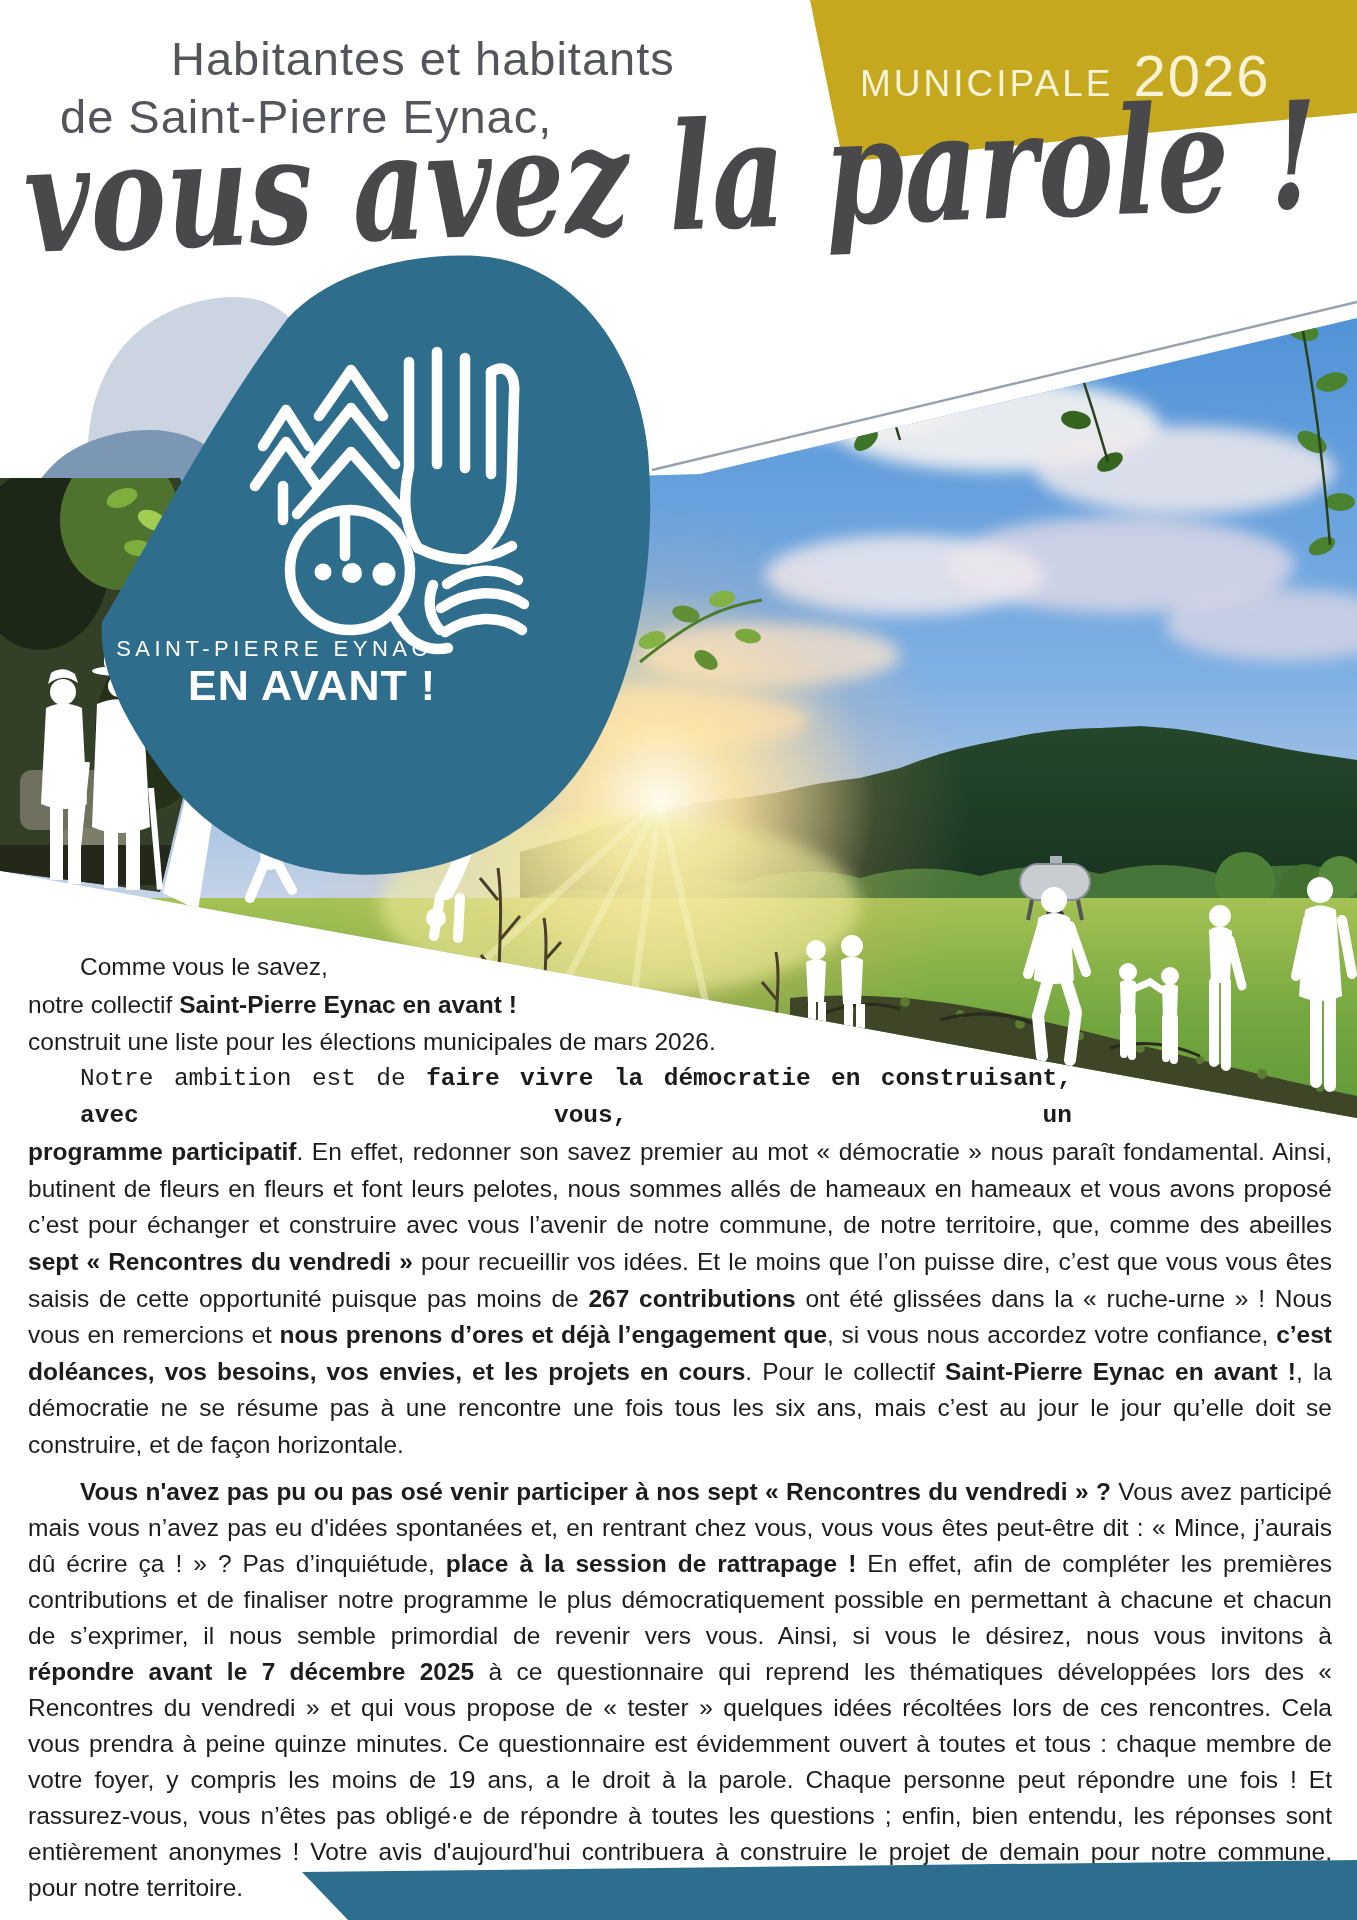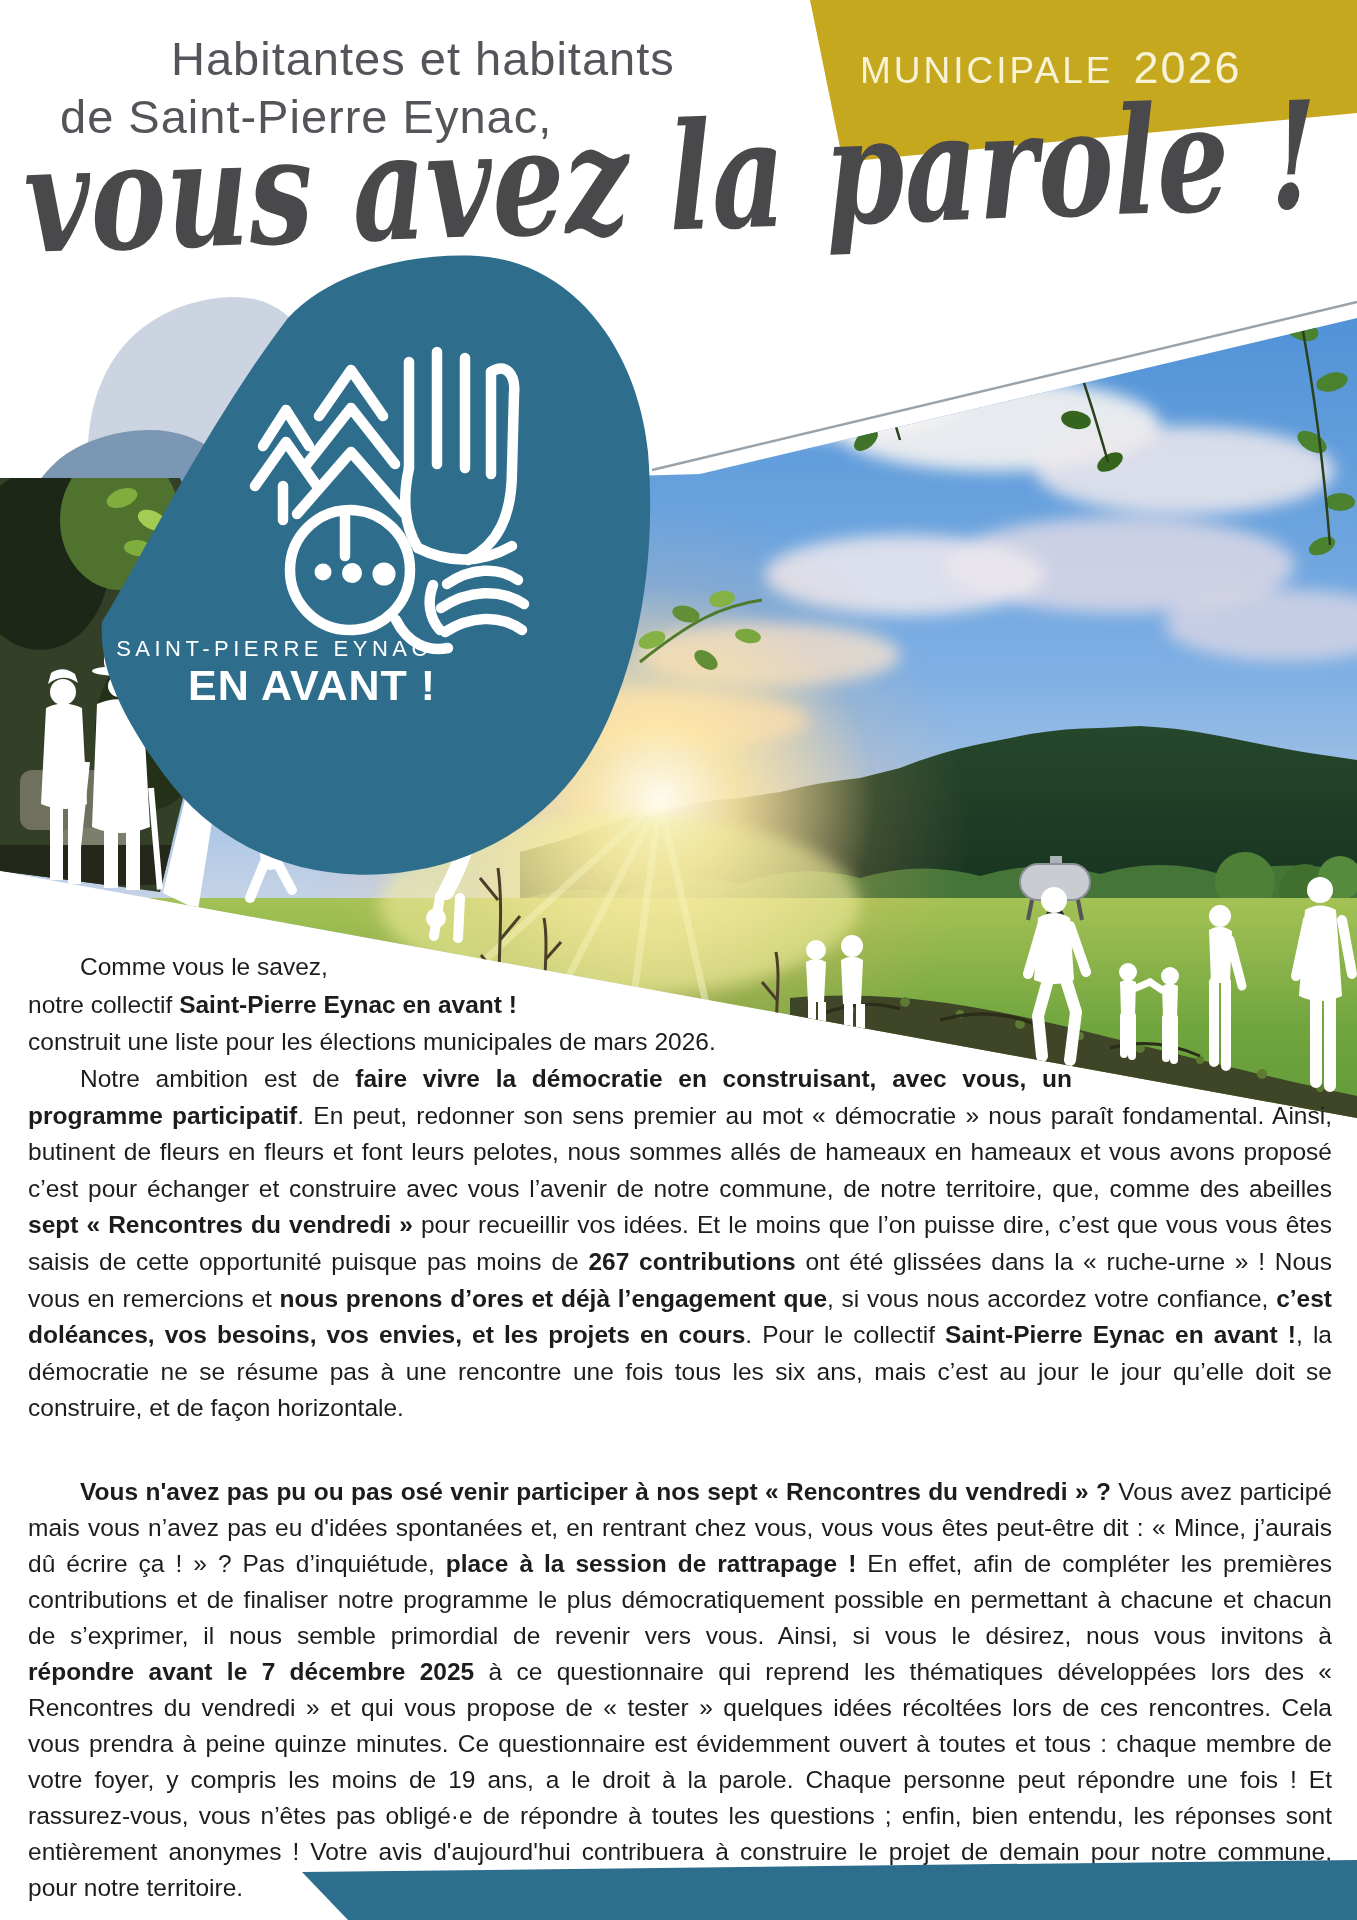--- a/index.html
+++ b/index.html
@@ -13,21 +13,21 @@
          white-space:nowrap;font-weight:400}
   #hline1{left:171px;top:31px}
   #hline2{left:60px;top:89px}
 
   
   .banner{position:absolute;inset:0;background:var(--gold);
           clip-path:polygon(810px 0,1357px 0,1357px 113px,843px 162px)}
   .banner-text{position:absolute;left:860px;top:42px;display:flex;align-items:baseline;
                gap:20px;color:var(--cream);white-space:nowrap}
   .banner-label{font-size:37px;letter-spacing:3px}
-  .banner-year{font-size:45px;letter-spacing:2px}
+  .banner-year{font-size:58px;letter-spacing:2px}
 
   
   .script-svg{position:absolute;left:0;top:0;pointer-events:none}
 
   
   .art{position:absolute;left:0;top:0;pointer-events:none}
 
   
   .body-col{position:absolute;left:28px;width:1304px;color:var(--body-text)}
   .bline{font-size:24.5px;white-space:normal}
@@ -342,22 +342,22 @@
       <text x="312" y="700" text-anchor="middle" font-family="Liberation Sans, sans-serif" font-size="43" font-weight="bold" letter-spacing="1" fill="#ffffff">EN AVANT !</text>
     </g>
   </svg>
 
   <div class="body-col abs" id="p1">
       <div class="bline ind"><span>Comme vous le savez,</span></div>
       <div class="bline"><span>notre collectif </span><b>Saint-Pierre Eynac en avant !</b></div>
       <div class="bline"><span>construit une liste pour les élections municipales de mars 2026.</span></div>
     </div>
   <div class="body-col abs" id="p2">
-      <div class="bline j ind" style="width: 992px;"><span>Notre ambition est de </span><b>faire vivre la démocratie en construisant, avec vous, un</b></div>
-      <div class="bline j"><b>programme participatif</b><span>. En peut, redonner son sens premier au mot « démocratie » nous paraît fondamental. Ainsi,</span></div>
+      <div class="bline j ind" style="width: 992px; font-family: Liberation Mono, monospace;"><span>Notre ambition est de </span><b>faire vivre la démocratie en construisant, avec vous, un</b></div>
+      <div class="bline j"><b>programme participatif</b><span>. En effet, redonner son savez premier au mot « démocratie » nous paraît fondamental. Ainsi,</span></div>
       <div class="bline j"><span>butinent de fleurs en fleurs et font leurs pelotes, nous sommes allés de hameaux en hameaux et vous avons proposé</span></div>
       <div class="bline j"><span>c’est pour échanger et construire avec vous l’avenir de notre commune, de notre territoire, que, comme des abeilles</span></div>
       <div class="bline j"><b>sept « Rencontres du vendredi »</b><span> pour recueillir vos idées. Et le moins que l’on puisse dire, c’est que vous vous êtes</span></div>
       <div class="bline j"><span>saisis de cette opportunité puisque pas moins de </span><b>267 contributions</b><span> ont été glissées dans la « ruche-urne » ! Nous</span></div>
       <div class="bline j"><span>vous en remercions et </span><b>nous prenons d’ores et déjà l’engagement que</b><span>, si vous nous accordez votre confiance, </span><b>c’est</b></div>
       <div class="bline j"><b>doléances, vos besoins, vos envies, et les projets en cours</b><span>. Pour le collectif </span><b>Saint-Pierre Eynac en avant !</b><span>, la</span></div>
       <div class="bline j"><span>démocratie ne se résume pas à une rencontre une fois tous les six ans, mais c’est au jour le jour qu’elle doit se</span></div>
       <div class="bline"><span>construire, et de façon horizontale.</span></div>
     </div>
   <div class="body-col abs" id="p3">

